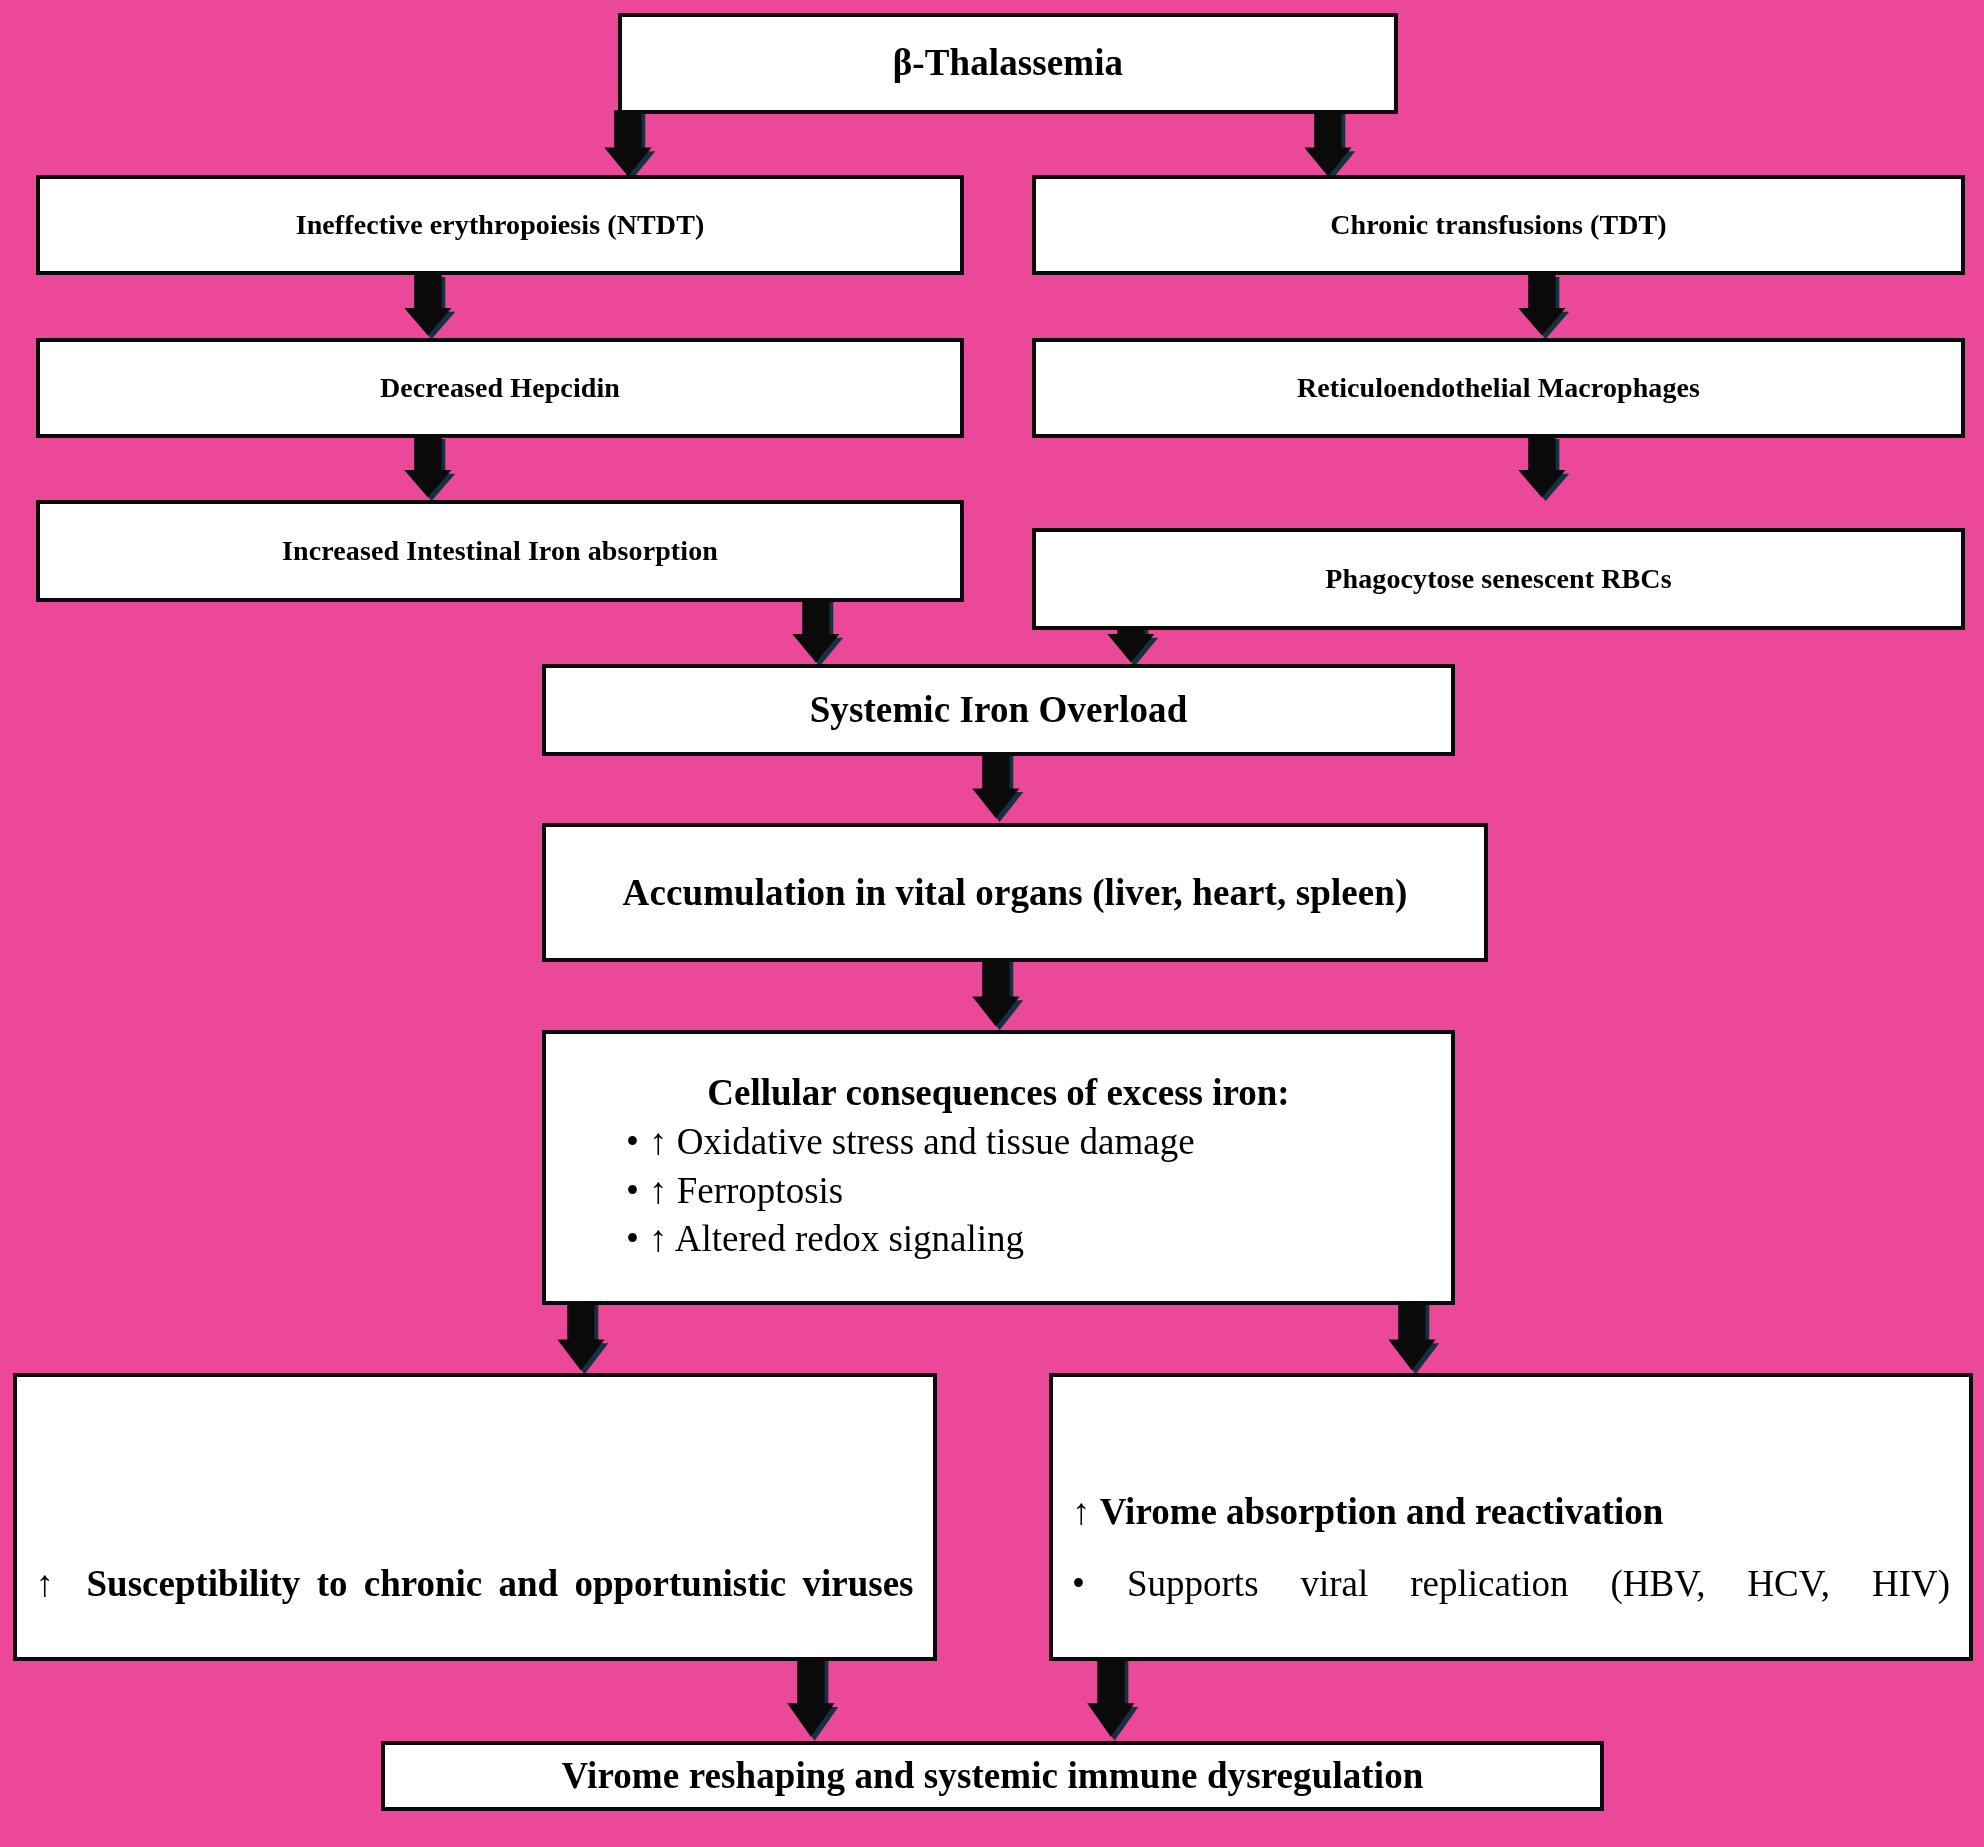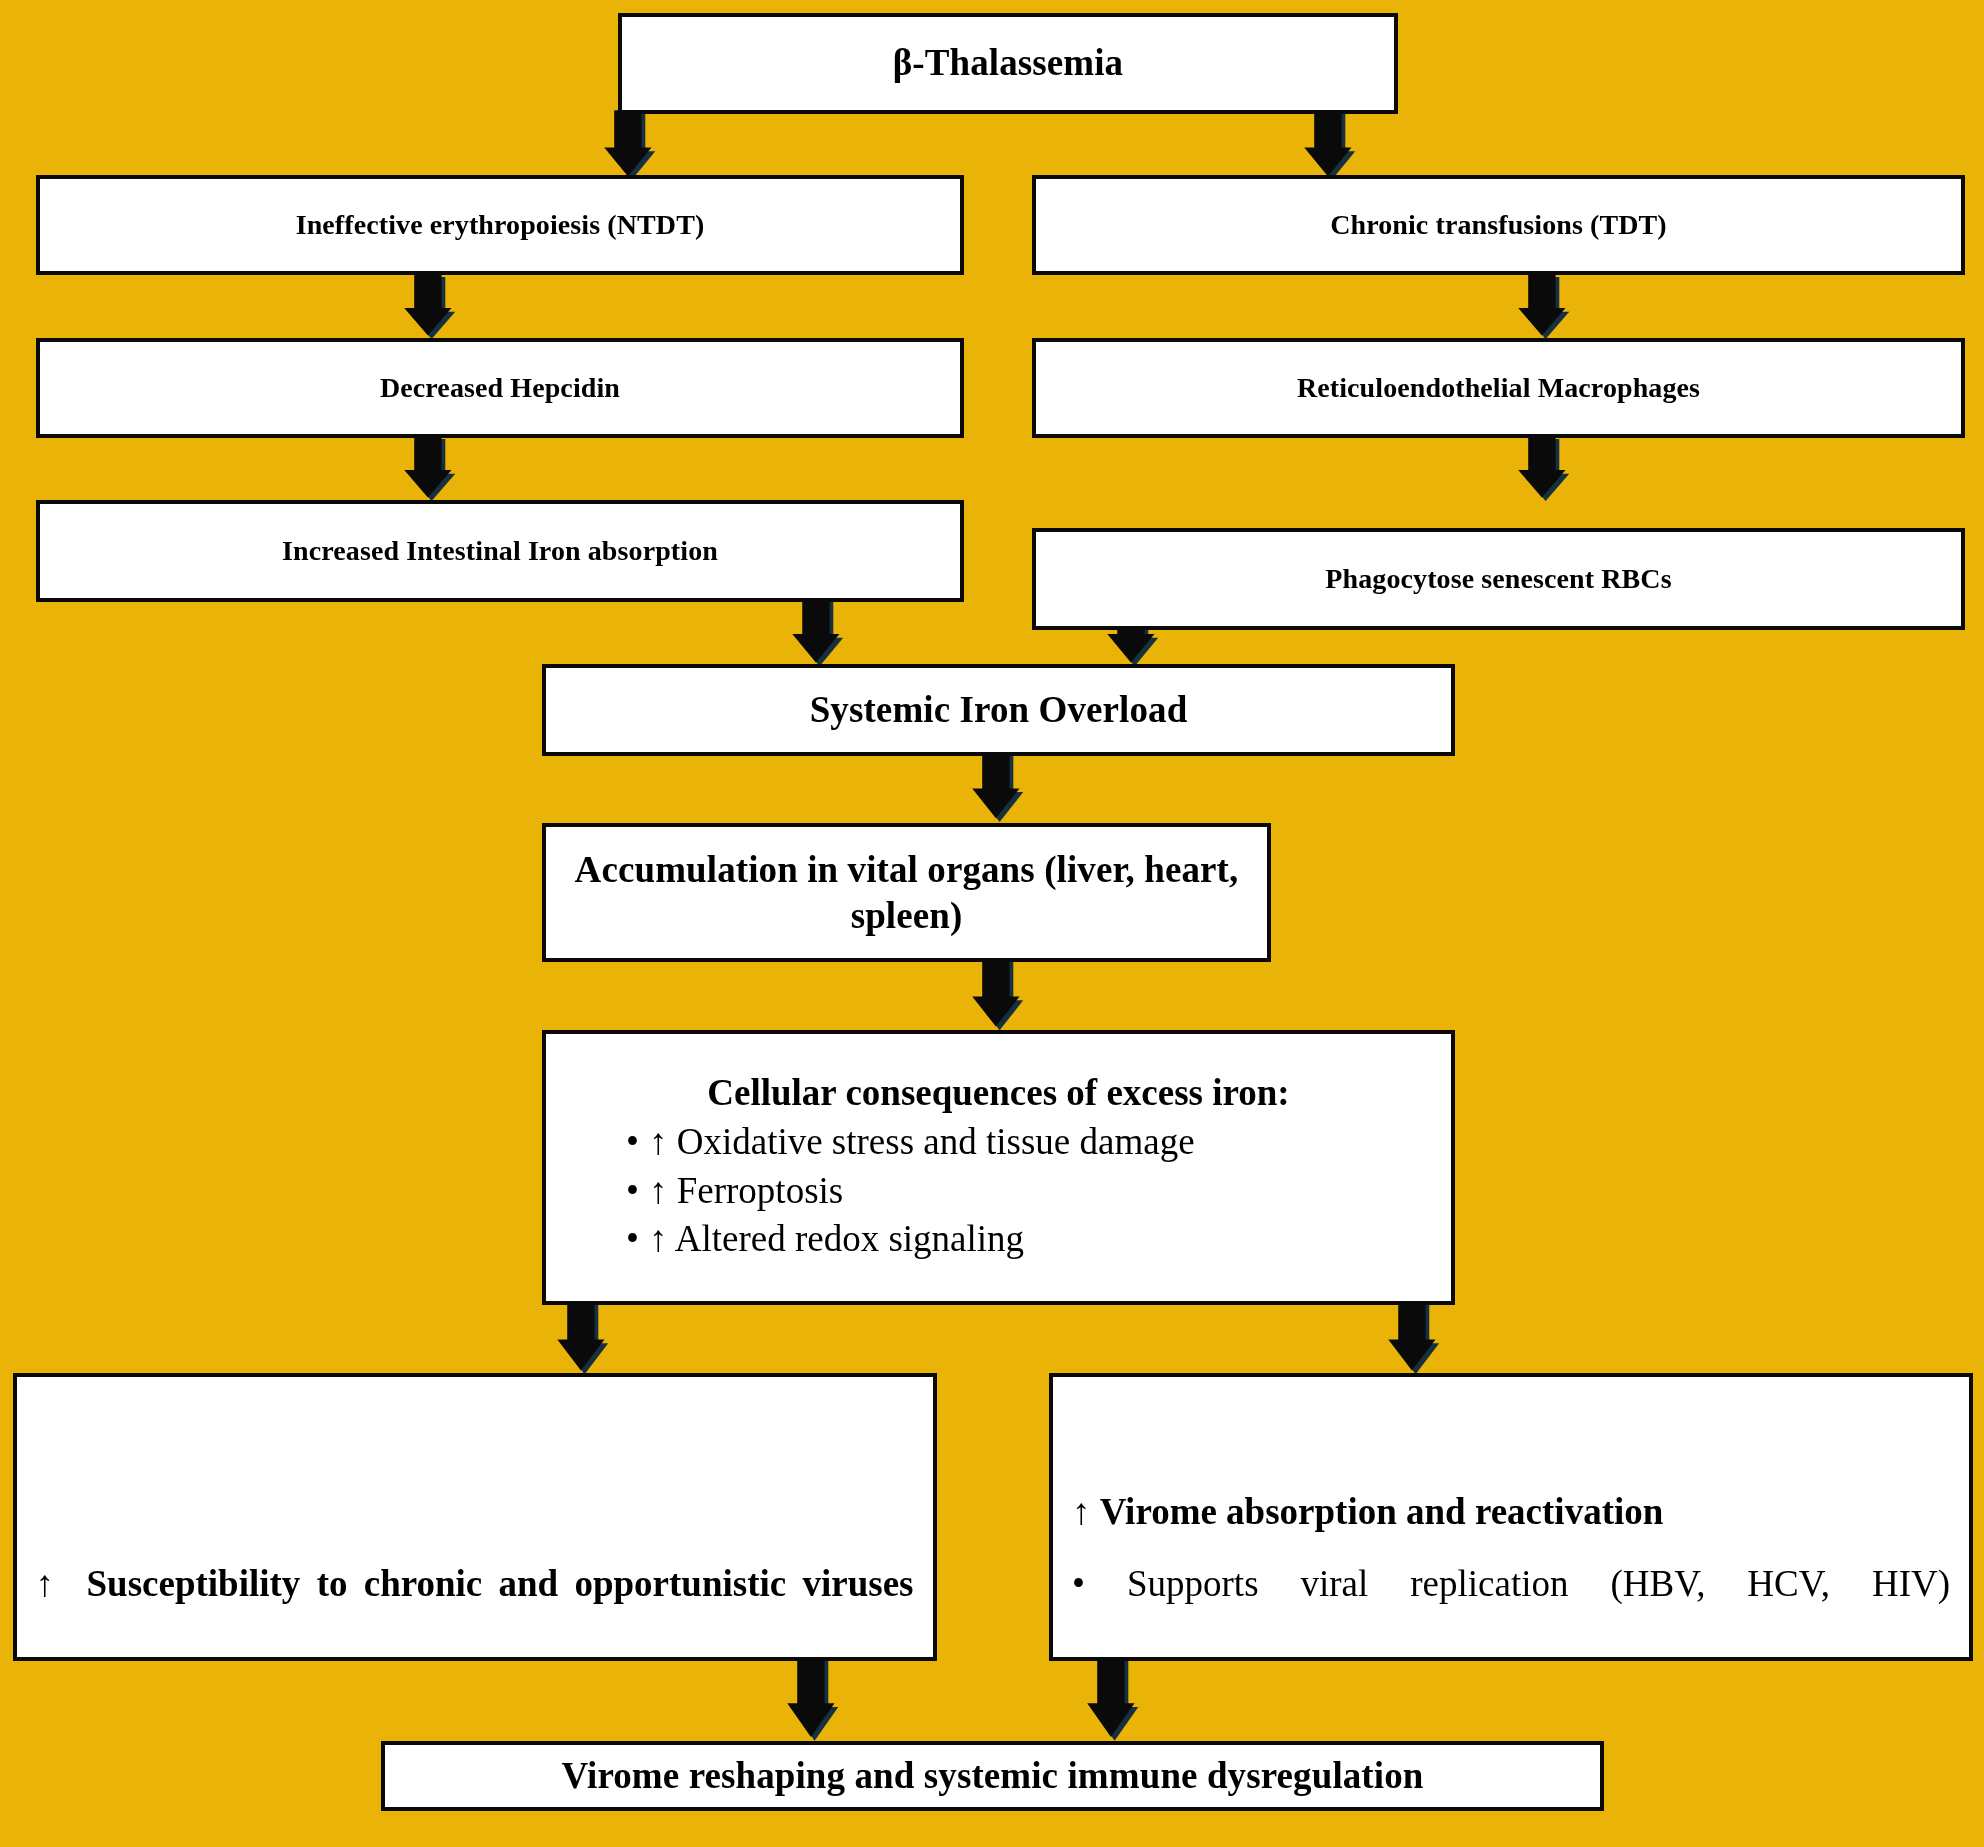--- a/index.html
+++ b/index.html
@@ -5,21 +5,21 @@
 <style>
   html, body {
     margin: 0;
     padding: 0;
     background: #ffffff;
   }
   #canvas {
     position: relative;
     width: 1985px;
     height: 1848px;
-    background: #eab308;
+    background: #ec4899;
     font-family: "Liberation Serif", "DejaVu Serif", serif;
     overflow: hidden;
   }
 
   
   .node {
     position: absolute;
     box-sizing: border-box;
     background: #ffffff;
     border: 4.4px solid #0a0a0a;
@@ -311,21 +311,21 @@
       <span class="bold-title">Phagocytose senescent RBCs</span>
     </div>
   </div>
 
   <div class="node" style="left:542px; top:664px; width:913px; height:92px;">
     <div class="inner">
       <span class="bold-title">Systemic Iron Overload</span>
     </div>
   </div>
 
-  <div class="node" style="left:542px; top:823px; width:729px; height:139px;">
+  <div class="node" style="left:542px; top:823px; width:946px; height:139px;">
     <div class="inner">
       <span class="bold-title">Accumulation in vital organs (liver, heart, spleen)</span>
     </div>
   </div>
 
   <div class="node" style="left:542px; top:1030px; width:913px; height:275px;">
     <div class="inner" style="padding:0 24px;">
       <div class="cc-head">Cellular consequences of excess iron:</div>
       <ul class="cc-list">
         <li>

